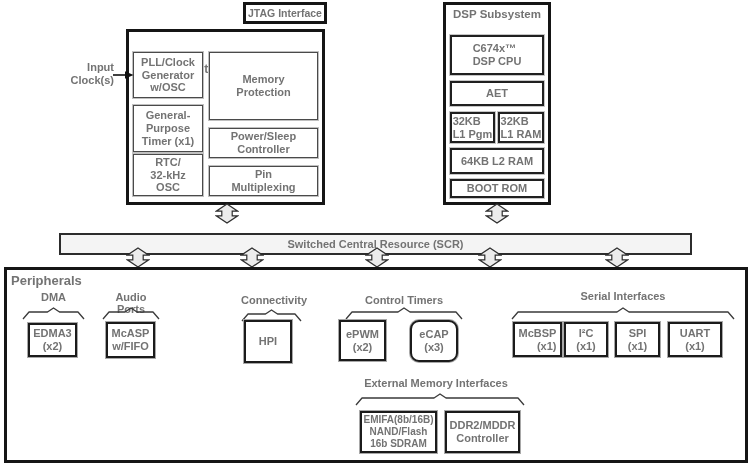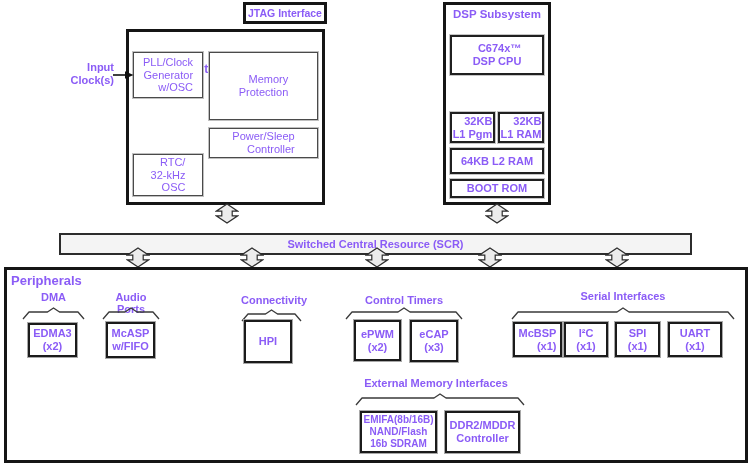--- a/index.html
+++ b/index.html
@@ -1,40 +1,40 @@
 <!DOCTYPE html>
 <html><head>
 <meta charset="utf-8">
 <style>
   * { margin:0; padding:0; box-sizing:border-box; }
   body { background:#fff; font-family:"Liberation Sans","DejaVu Sans",sans-serif; }
-  #canvas { position:relative; width:752px; height:467px; background:#fff; overflow:hidden; color:#8b5cf6; }
+  #canvas { position:relative; width:752px; height:467px; background:#fff; overflow:hidden; color:#737373; }
 
   .abs { position:absolute; }
 
   
   .heavy { border:3px solid #151515; background:#fff; }
 
   
   .inner {
     border:1px solid #4a4a4a;
     box-shadow:0 0 0 1px #c0c0c0;
     background:#fff;
     display:flex; align-items:center; justify-content:center;
-    text-align:right; font-weight:normal; font-size:11px; line-height:1.18;
+    text-align:center; font-weight:bold; font-size:11px; line-height:1.18;
     white-space:pre-line;
   }
 
   
   .mid {
     border:2px solid #202020;
     box-shadow:0 0 0 1px #c6c6c6;
     background:#fff;
     display:flex; align-items:center; justify-content:center;
-    text-align:right; font-weight:bold; font-size:11px; line-height:1.18;
+    text-align:left; font-weight:bold; font-size:11px; line-height:1.18;
     white-space:pre-line;
   }
 
   
   .pbox {
     border:2px solid #1b1b1b;
     box-shadow:0 0 0 1px #a8a8a8;
     background:#fff;
     display:flex; align-items:center; justify-content:center;
     text-align:center; font-weight:bold; font-size:11px; line-height:1.18;
@@ -65,33 +65,39 @@
   <div class="abs harrow" style="left:113px; top:70px; width:21px; height:10px; z-index:5;"><svg width="21" height="10" viewBox="0 0 21 10">
         <path d="M0 5 H13" stroke="#111" stroke-width="1.6"></path>
         <path d="M12 1.2 L20.5 5 L12 8.8 Z" fill="#111"></path>
       </svg></div>
 
   <div class="abs heavy" style="left:126px; top:29px; width:199px; height:176px;">
     <div class="abs boxtitle" style="left:6px; top:2px;margin-top:28px;">System Control</div>
     <div class="abs inner" style="left:4px; top:20px; width:70px; height:46px;">PLL/Clock
 Generator
 w/OSC</div>
+    <div class="abs inner" style="left:4px; top:73px; width:70px; height:47px;">General-
+Purpose
+Timer (x1)</div>
     <div class="abs inner" style="left:4px; top:122px; width:70px; height:42px;">RTC/
 32-kHz
 OSC</div>
     <div class="abs inner" style="left:80px; top:20px; width:109px; height:68px;">Memory
 Protection</div>
     <div class="abs inner" style="left:80px; top:96px; width:109px; height:30px;">Power/Sleep
 Controller</div>
+    <div class="abs inner" style="left:80px; top:134px; width:109px; height:30px;">Pin
+Multiplexing</div>
   </div>
 
   <div class="abs heavy" style="left:443px; top:2px; width:108px; height:203px;">
     <div class="abs boxtitle" style="left:0; top:3px; width:100%; text-align:center; font-size:11.5px;">DSP Subsystem</div>
     <div class="abs mid" style="left:4px; top:30px; width:94px; height:40px;">C674x™
 DSP CPU</div>
+    <div class="abs mid" style="left:4px; top:76px; width:94px; height:25px;">AET</div>
     <div class="abs mid" style="left:4px; top:107px; width:45px; height:31px;">32KB
 L1 Pgm</div>
     <div class="abs mid" style="left:52px; top:107px; width:46px; height:31px;">32KB
 L1 RAM</div>
     <div class="abs mid" style="left:4px; top:143px; width:94px; height:26px;">64KB L2 RAM</div>
     <div class="abs mid" style="left:4px; top:174px; width:94px; height:19px;">BOOT ROM</div>
   </div>
 
   <div class="abs varrow" style="left:215px; top:203px; width:24px; height:21px;"><svg width="24" height="21" viewBox="0 0 24 21">
         <path d="M12 1 L22.8 8.2 L17.2 8.2 L17.2 12.8 L22.8 12.8 L12 20 L1.2 12.8 L6.8 12.8 L6.8 8.2 L1.2 8.2 Z" fill="#ececec" stroke="#2d2d2d" stroke-width="1.2"></path>
@@ -140,23 +146,23 @@
     <div class="abs grouplabel" style="left:234px; top:24px; width:61px;">Connectivity</div>
     <div class="abs brace" style="left:234px; top:39px; width:61px; height:13px;"><svg width="61" height="13" viewBox="0 0 61 13">
           <path d="M1 12 L7 5 L24.5 5 L30.5 1 L36.5 5 L54 5 L60 12" fill="none" stroke="#3a3a3a" stroke-width="1.3" stroke-linejoin="round"></path>
         </svg></div>
     <div class="abs grouplabel" style="left:338px; top:24px; width:118px;">Control Timers</div>
 
     <div class="abs pbox" style="left:237px; top:50px; width:48px; height:43px;">HPI</div>
     <div class="abs brace" style="left:338px; top:37px; width:118px; height:13px;"><svg width="118" height="13" viewBox="0 0 118 13">
           <path d="M1 12 L7 5 L53 5 L59 1 L65 5 L111 5 L117 12" fill="none" stroke="#3a3a3a" stroke-width="1.3" stroke-linejoin="round"></path>
         </svg></div>
-    <div class="abs pbox" style="left:347px; top:50px; width:47px; height:41px;">ePWM
+    <div class="abs pbox" style="left:332px; top:50px; width:47px; height:41px;">ePWM
 (x2)</div>
-    <div class="abs pbox" style="left:403px; top:50px; width:48px; height:42px;">eCAP
+    <div class="abs pbox" style="left:403px; top:50px; width:48px; height:42px;border-radius:9px;">eCAP
 (x3)</div>
 
     <div class="abs grouplabel" style="left:504px; top:20px; width:224px;">Serial Interfaces</div>
     <div class="abs brace" style="left:504px; top:37px; width:224px; height:13px;"><svg width="224" height="13" viewBox="0 0 224 13">
           <path d="M1 12 L7 5 L106 5 L112 1 L118 5 L217 5 L223 12" fill="none" stroke="#3a3a3a" stroke-width="1.3" stroke-linejoin="round"></path>
         </svg></div>
     <div class="abs pbox" style="left:506px; top:52px; width:49px; height:35px;text-align:right;">McBSP
 (x1)</div>
     <div class="abs pbox" style="left:557px; top:52px; width:44px; height:35px;">I²C
 (x1)</div>

